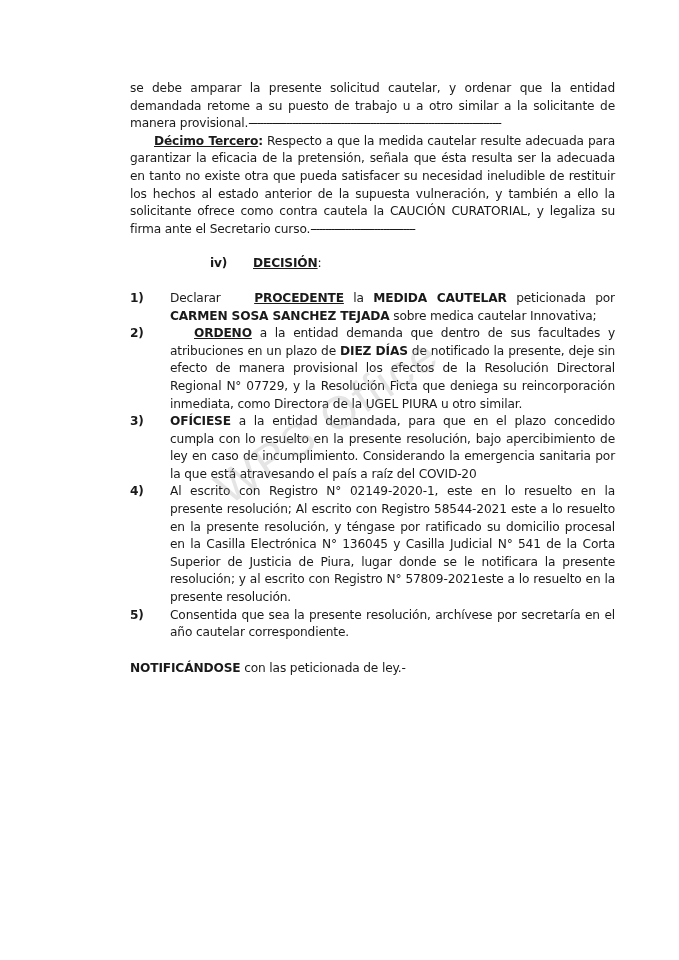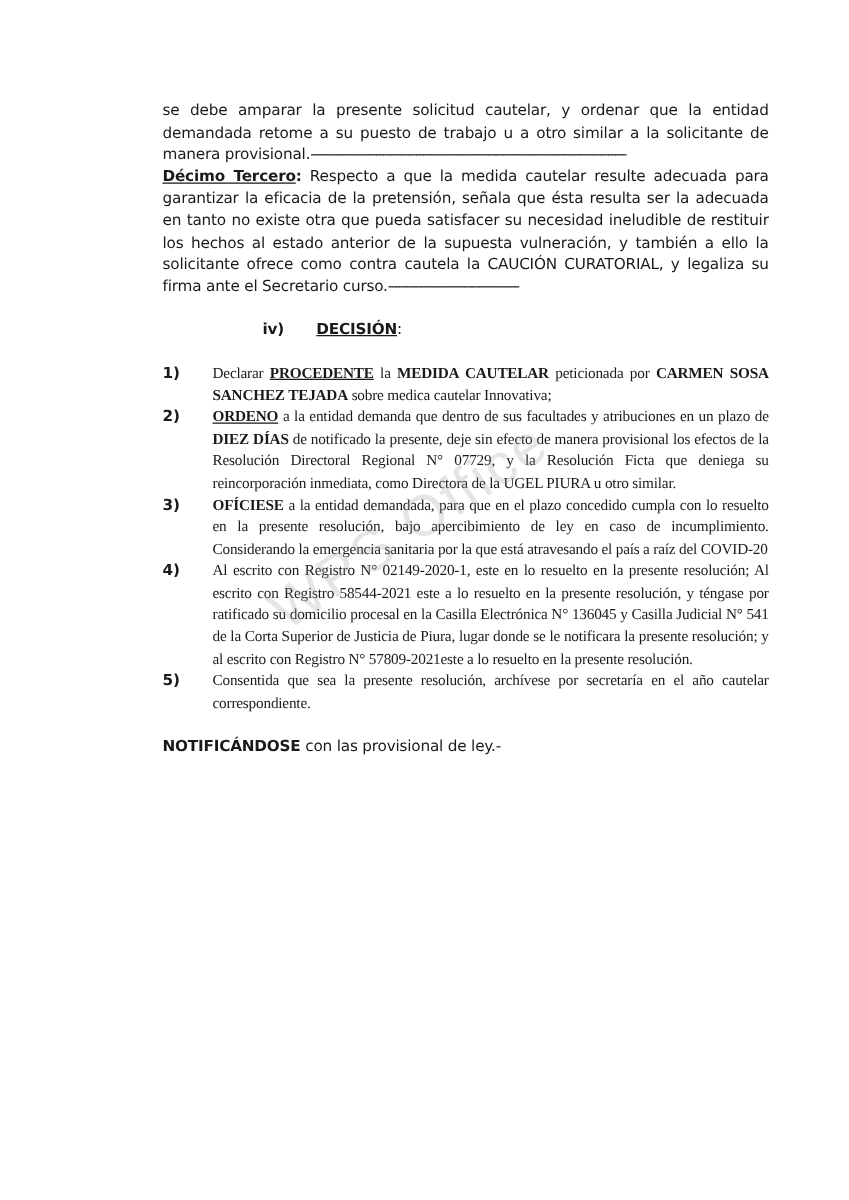--- a/index.html
+++ b/index.html
@@ -3,29 +3,29 @@
 <meta charset="utf-8">
 <style>
   html, body { margin: 0; padding: 0; background: #ffffff; }
   body { width: 679px; height: 960px; position: relative; overflow: hidden;
          font-family: "DejaVu Sans", sans-serif; color: #1a1a1a; }
   .page { position: absolute; left: 0; top: 0; width: 630px; height: 960px; background: #fff; }
   .content { position: absolute; left: 130px; top: 80px; width: 485px;
              font-size: 12.2px; line-height: 17.6px; letter-spacing: -0.15px; }
   p { margin: 0; text-align: justify; }
   .b { font-weight: bold; }
-  .u { text-decoration: underline; }
+  .u { text-decoration: underline; margin-left: 24px; }
   .dash { letter-spacing: -1.5px; }
   .heading { margin-top: 17px; padding-left: 80px; font-weight: bold; }
   .heading .num { display: inline-block; width: 43px; }
   .heading .title { text-decoration: underline; margin-top: 11px; }
   .list { margin-top: 17px; }
   .item { display: flex; }
   .item .n { width: 40px; flex: 0 0 40px; font-weight: bold; }
-  .item .t { flex: 1; text-align: justify; font-family: Liberation Serif, serif; }
+  .item .t { flex: 1; text-align: justify; }
   .closing { margin-top: 18px; }
   .watermark { position: absolute; left: 205px; top: 470px; font-size: 46px;
                color: rgba(160,160,160,0.28); transform: rotate(-34deg);
                transform-origin: left top; white-space: nowrap; pointer-events: none;
                font-family: "Liberation Sans", sans-serif; letter-spacing: 2px; }
 </style>
 </head>
 <body>
 
 <div class="page">
@@ -54,17 +54,17 @@
       <div class="item">
         <span class="n">4)</span>
         <span class="t">Al escrito con Registro N° 02149-2020-1, este en lo resuelto en la presente resolución; Al escrito con Registro 58544-2021 este a lo resuelto en la presente resolución, y téngase por ratificado su domicilio procesal en la Casilla Electrónica N° 136045 y Casilla Judicial N° 541 de la Corta Superior de Justicia de Piura, lugar donde se le notificara la presente resolución; y al escrito con Registro N° 57809-2021este a lo resuelto en la presente resolución.</span>
       </div>
       <div class="item">
         <span class="n">5)</span>
         <span class="t">Consentida que sea la presente resolución, archívese por secretaría en el año cautelar correspondiente.</span>
       </div>
     </div>
 
-    <p class="closing"><span class="b">NOTIFICÁNDOSE</span><span> con las provisional de ley.-</span></p>
+    <p class="closing"><span class="b">NOTIFICÁNDOSE</span><span> con las peticionada de ley.-</span></p>
   </div>
 
   <div class="watermark">WPS Office</div>
 </div>
 
 </body></html>

